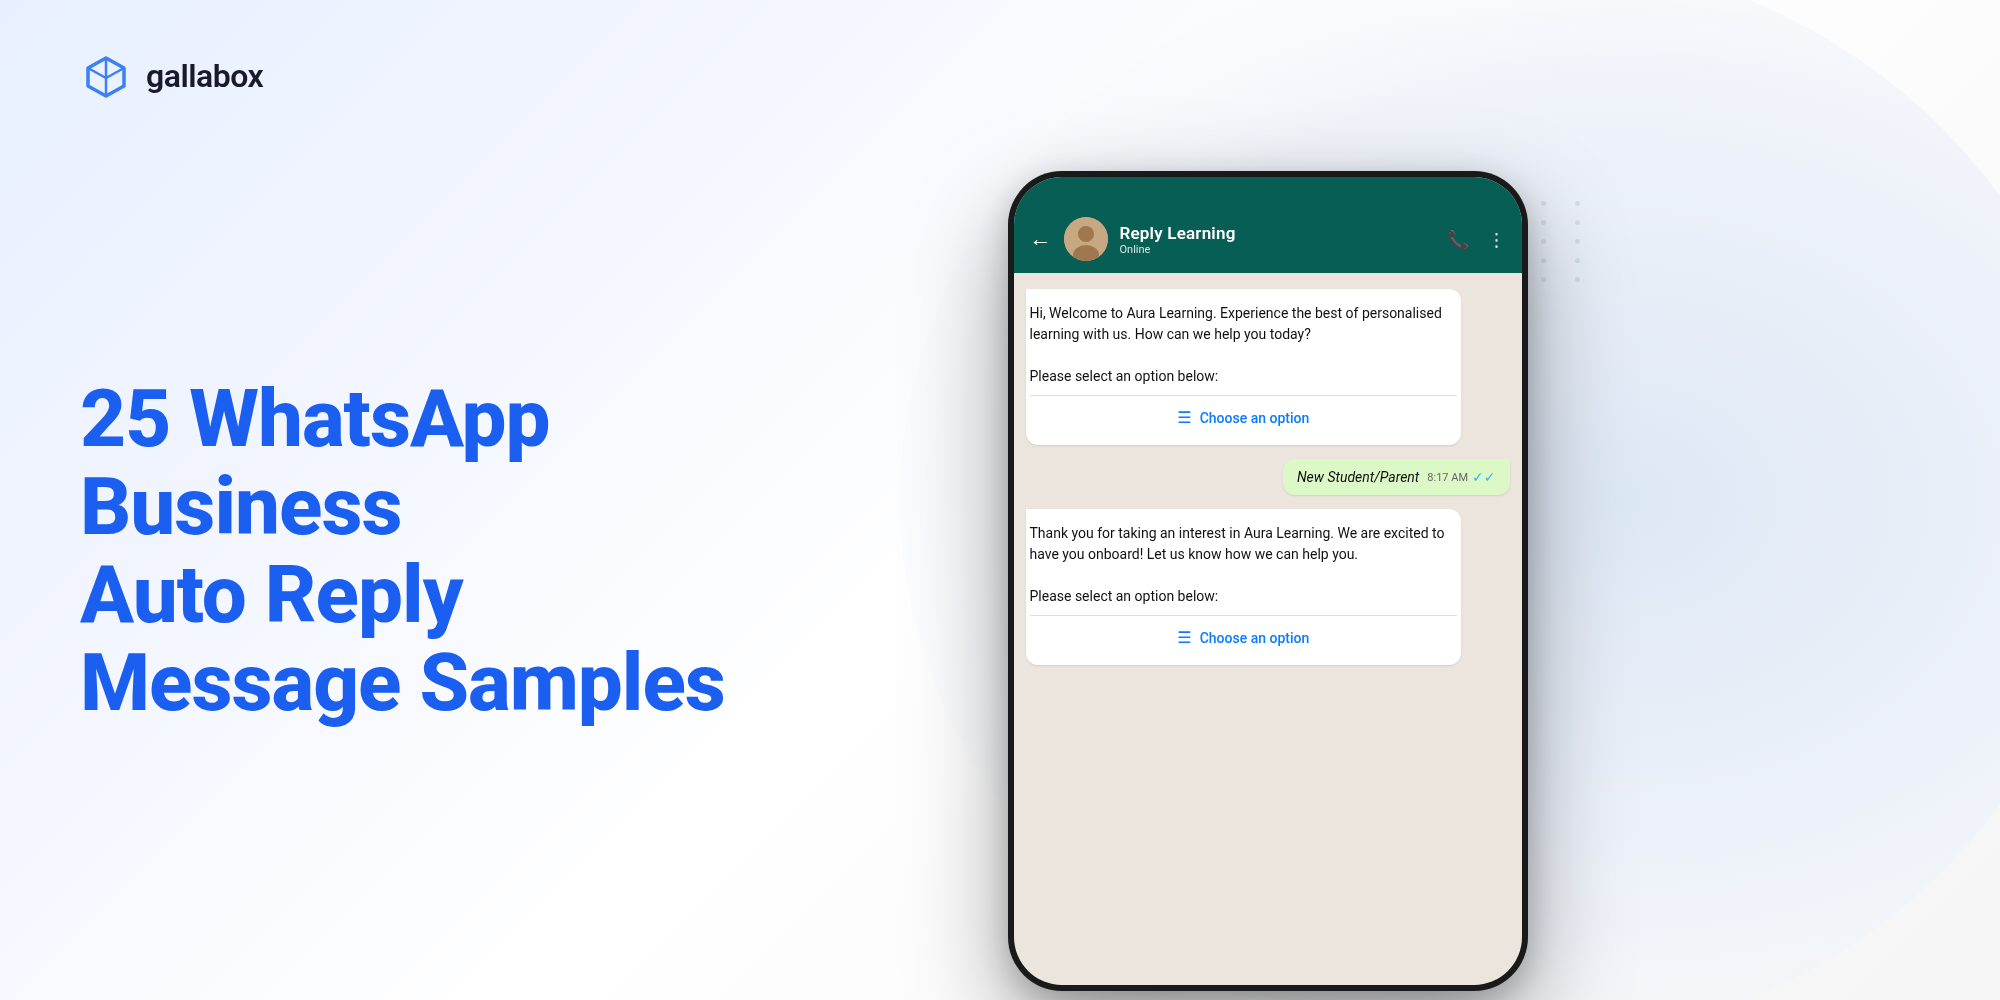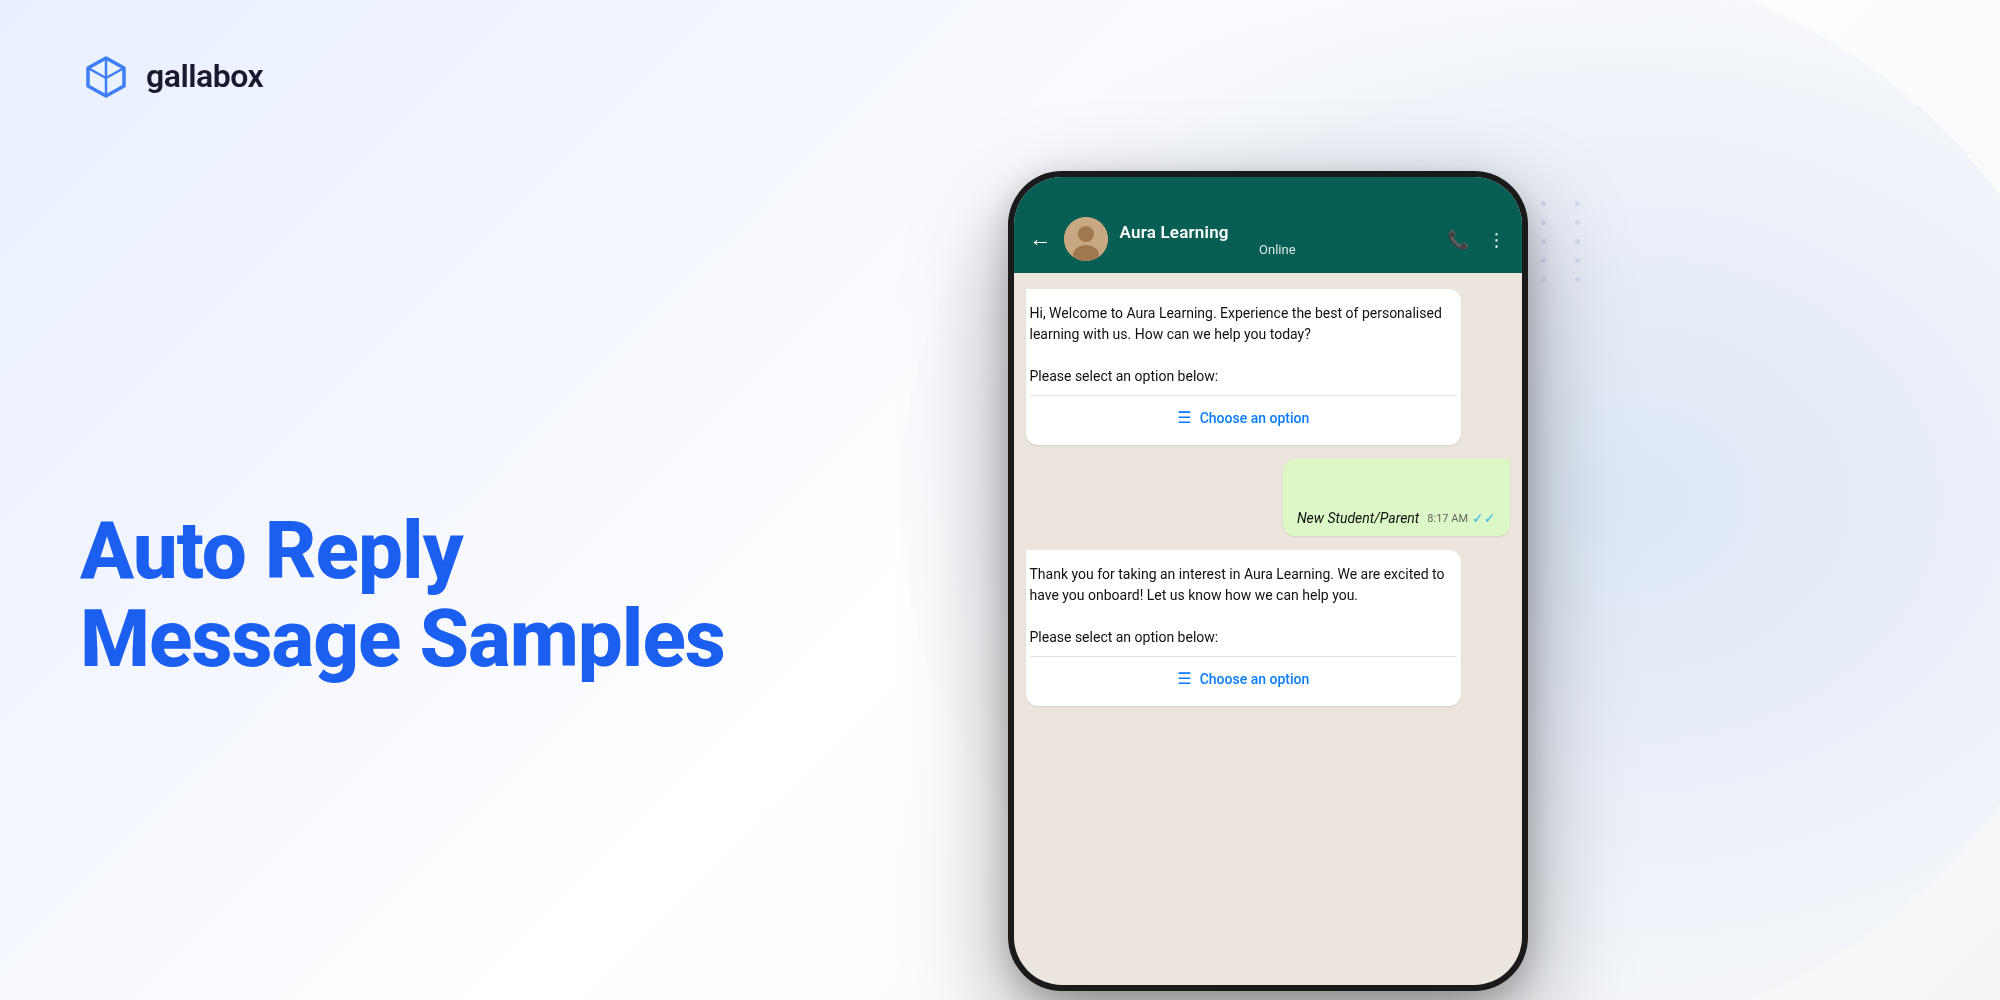--- a/index.html
+++ b/index.html
@@ -203,22 +203,21 @@
 
     .wa-contact-name {
       color: white;
       font-size: 17px;
       font-weight: 600;
       letter-spacing: 0.2px;
     }
 
     .wa-contact-status {
       color: rgba(255,255,255,0.85);
-      font-size: 13px;
-      text-align: center;
+      font-size: 11px;
     }
 
     .wa-icons {
       display: flex;
       gap: 18px;
       color: white;
       font-size: 18px;
     }
 
     
@@ -280,21 +279,20 @@
       font-size: 14px;
       color: #111;
       font-style: italic;
     }
 
     .wa-sent-meta {
       display: flex;
       align-items: center;
       gap: 4px;
       flex-shrink: 0;
-      margin-top: 41px;
     }
 
     .wa-time {
       font-size: 11px;
       color: #666;
       white-space: nowrap;
     }
 
     .wa-ticks {
       color: #34b7f1;
@@ -320,21 +318,21 @@
         <path d="M8 18 L26 28 L44 18" stroke="#3d7ff5" stroke-width="2.5" stroke-linejoin="round"></path>
       </svg>
       <span class="logo-text">gallabox</span>
     </div>
   </div>
 
   <div class="main-content">
 
     <div class="left-side">
       <h1 class="hero-title">
-        <br>
+        <span>25 WhatsApp Business</span><br>
         <span>Auto Reply Message Samples</span>
       </h1>
     </div>
 
     <div class="right-side">
 
       <div class="dot-pattern" id="dot-grid" style="grid-template-columns: repeat(7, 20px);">
           <div class="dot"></div>
           <div class="dot"></div>
           <div class="dot"></div>
@@ -384,21 +382,21 @@
             <span class="wa-back-arrow">←</span>
             <div class="wa-avatar">
 
               <svg viewBox="0 0 44 44" fill="none">
                 <circle cx="22" cy="22" r="22" fill="#c8a882"></circle>
                 <circle cx="22" cy="17" r="8" fill="#a07850"></circle>
                 <ellipse cx="22" cy="38" rx="13" ry="10" fill="#a07850"></ellipse>
               </svg>
             </div>
             <div class="wa-contact-info">
-              <div class="wa-contact-name">Aura Learning</div>
+              <div class="wa-contact-name">Reply Learning</div>
               <div class="wa-contact-status">Online</div>
             </div>
             <div class="wa-icons">
               <span>📞</span>
               <span>⋮</span>
             </div>
           </div>
 
           <div class="wa-chat-body">
 

